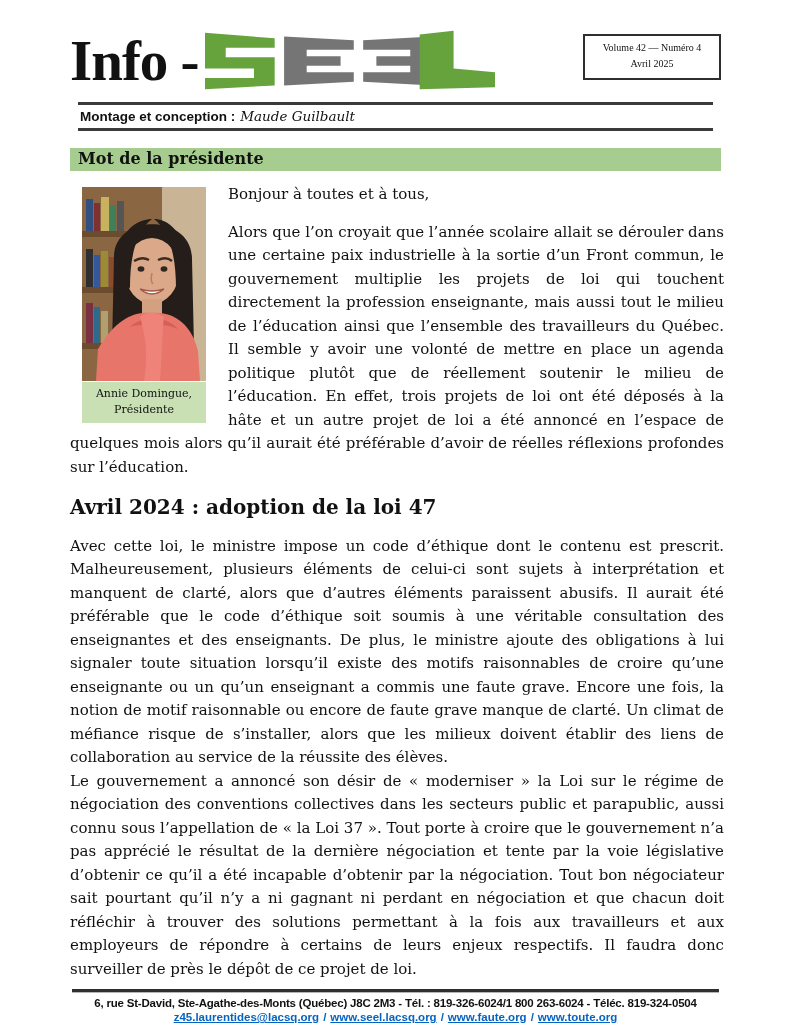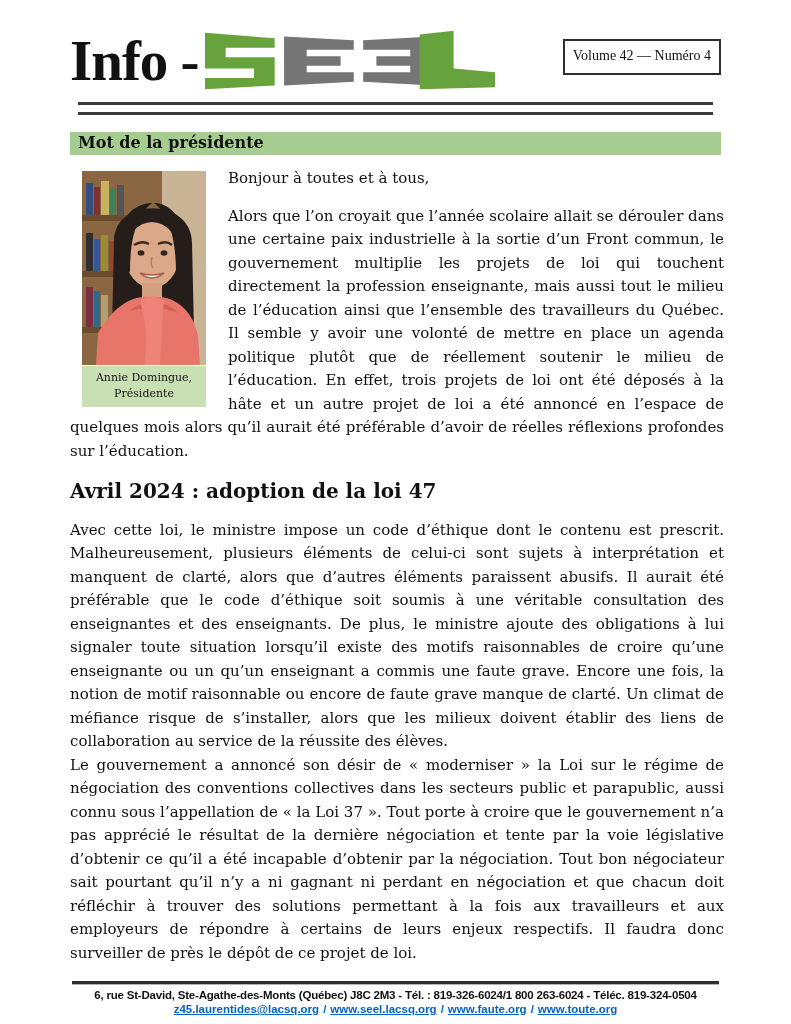--- a/index.html
+++ b/index.html
@@ -28,21 +28,21 @@
     font-family:"Liberation Serif",serif;
     font-weight:bold;font-size:57px;line-height:1;
     letter-spacing:-1px;white-space:nowrap;
   }
   .logo{margin-left:6px;margin-top:4px;flex:0 0 auto;}
   .volume-box{
     margin-left:auto;margin-top:-6px;
     border:2px solid #2e2e2e;
     padding:4px 8px 6px 8px;min-width:138px;
     text-align:center;
-    font-family:"Liberation Serif",serif;font-size:14px;line-height:1.6;
+    font-family:"Liberation Serif",serif;font-size:10px;line-height:1.6;
   }
 
   
   .credits{
     margin:6px 78px 0 78px;
     border-top:3px solid var(--rule-dark);
     border-bottom:3px solid var(--rule-dark);
     padding:3px 2px 4px 2px;
     display:flex;justify-content:space-between;align-items:baseline;
     font-family:"Liberation Sans",sans-serif;font-size:13.5px;
@@ -77,21 +77,21 @@
   .greeting{text-align:left;margin:1px 0 14px 0;}
   .intro{margin:0;}
   .body-section{clear:both;}
   .body-heading{
     font-size:20px;font-weight:bold;text-align:left;
     margin:17px 0 15px 0;
   }
   .body-text{margin:0;}
 
   
-  .footer{position:absolute;left:0;right:0;bottom:9px;}
+  .footer{position:absolute;left:0;right:0;bottom:1px;}
   .footer-rule{
     margin:0 72px 4px 72px;height:4px;
     border-top:3px solid #2f2f2f;border-bottom:1px solid #b5b5b5;
   }
   .footer-address{
     text-align:center;
     font-family:"Liberation Sans",sans-serif;font-size:11.5px;font-weight:bold;
     letter-spacing:-0.2px;
   }
   .footer-links{
@@ -119,24 +119,28 @@
         <polygon fill="var(--logo-gray)" points="84,6 158,10 158,20 108,20 108,27 144,27 144,37 108,37 108,44 158,44 158,54 84,58"></polygon>
 
         <polygon fill="var(--logo-gray)" points="242,6 168,10 168,20 218,20 218,27 182,27 182,37 218,37 218,44 168,44 168,54 242,58"></polygon>
 
         <polygon fill="var(--brand-green)" points="228,4 264,0 264,40 308,44 308,60 228,62"></polygon>
       </svg>
     </div>
 
     <div class="volume-box">
       <div>Volume 42 — Numéro 4</div>
+      <div>Avril 2025</div>
     </div>
   </header>
 
   <div class="credits">
+    <div>
+      <span class="credit-label">Montage et conception :</span><span class="credit-name">Maude Guilbault</span>
+    </div>
   </div>
 
   <div class="section-banner">
     <span>Mot de la présidente</span>
   </div>
 
   <main class="article">
 
     <figure class="photo-figure">
       <svg viewBox="0 0 124 194" aria-hidden="true">

